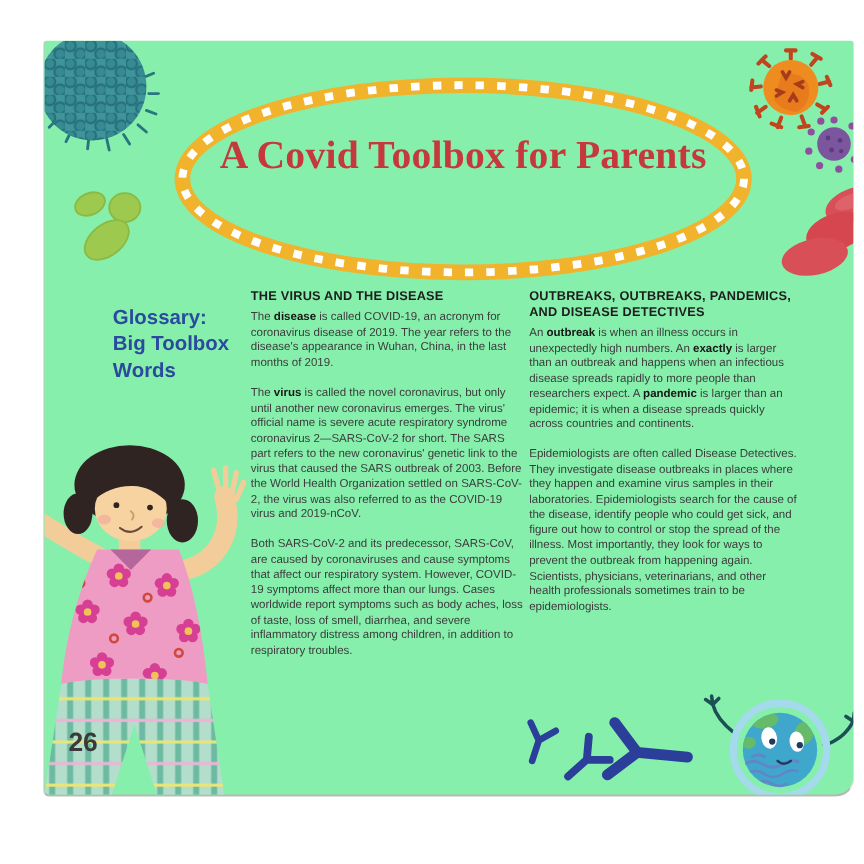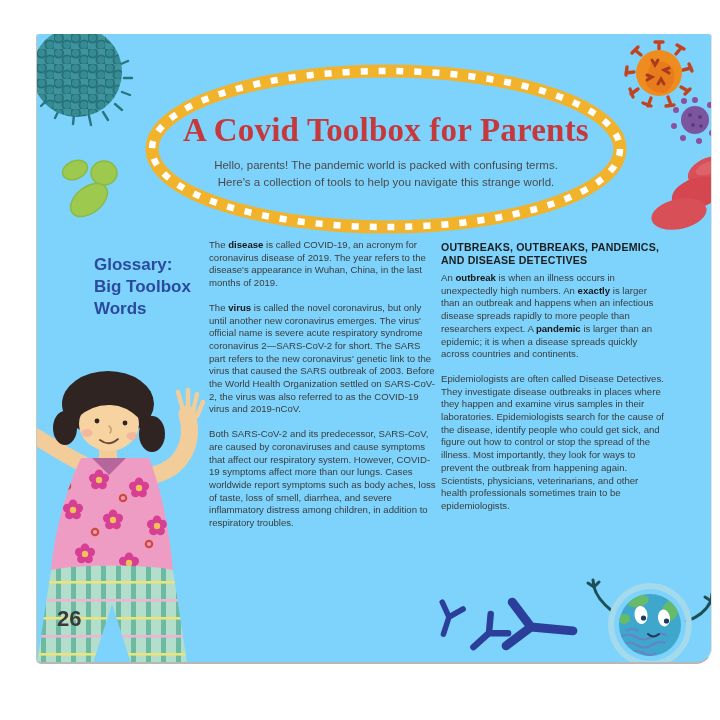--- a/index.html
+++ b/index.html
@@ -4,21 +4,21 @@
 <style>
   * { margin:0; padding:0; box-sizing:border-box; }
   html,body { background:#ffffff; }
   .canvas {
     position:relative; width:720px; height:720px; overflow:hidden;
     background:#ffffff;
     font-family:"Liberation Sans", sans-serif;
   }
   .book-page {
     position:absolute; left:36px; top:34px; width:676px; height:630px;
-    background:#7dd3fc;
+    background:#86efac;
     border-left:1.5px solid #c9c7c4;
     border-bottom:2px solid #b9b7b4;
     border-right:1px solid #e3e1de;
     border-radius:3px 3px 16px 5px;
     overflow:hidden;
   }
   
   .oval-wrap { position:absolute; left:104px; top:26px; width:490px; height:178px; }
   .header-text { position:absolute; left:104px; top:26px; width:490px; text-align:center; }
   .page-title {
@@ -147,33 +147,30 @@
 
     <div class="oval-wrap">
       <svg width="490" height="178" viewBox="0 0 490 178">
         <ellipse cx="245" cy="89" rx="234" ry="78" fill="none" stroke="#f2b32c" stroke-width="13"></ellipse>
         <ellipse cx="245" cy="89" rx="234" ry="78" fill="none" stroke="#ffffff" stroke-width="6.5" stroke-dasharray="7 11"></ellipse>
       </svg>
     </div>
 
     <div class="header-text">
       <div class="page-title">A Covid Toolbox for Parents</div>
-      <div class="page-subtitle">
-        <div>Hello, parents! The pandemic world is packed with confusing terms.</div>
-        <div>Here's a collection of tools to help you navigate this strange world.</div>
-      </div>
     </div>
 
     <div class="glossary">
       <div>Glossary:</div>
       <div>Big Toolbox</div>
       <div>Words</div>
     </div>
 
     <div class="col col-1">
+        <h3 class="heading">THE VIRUS AND THE DISEASE</h3>
         <p class="para">The <strong>disease</strong> is called COVID-19, an acronym for coronavirus disease of 2019. The year refers to the disease's appearance in Wuhan, China, in the last months of 2019.</p>
         <p class="para">The <strong>virus</strong> is called the novel coronavirus, but only until another new coronavirus emerges. The virus' official name is severe acute respiratory syndrome coronavirus 2—SARS-CoV-2 for short. The SARS part refers to the new coronavirus' genetic link to the virus that caused the SARS outbreak of 2003. Before the World Health Organization settled on SARS-CoV-2, the virus was also referred to as the COVID-19 virus and 2019-nCoV.</p>
         <p class="para">Both SARS-CoV-2 and its predecessor, SARS-CoV, are caused by coronaviruses and cause symptoms that affect our respiratory system. However, COVID-19 symptoms affect more than our lungs. Cases worldwide report symptoms such as body aches, loss of taste, loss of smell, diarrhea, and severe inflammatory distress among children, in addition to respiratory troubles.</p>
       </div>
     <div class="col col-2">
         <h3 class="heading">OUTBREAKS, OUTBREAKS, PANDEMICS, AND DISEASE DETECTIVES</h3>
         <p class="para">An <strong>outbreak</strong> is when an illness occurs in unexpectedly high numbers. An <strong>exactly</strong> is larger than an outbreak and happens when an infectious disease spreads rapidly to more people than researchers expect. A <strong>pandemic</strong> is larger than an epidemic; it is when a disease spreads quickly across countries and continents.</p>
         <p class="para">Epidemiologists are often called Disease Detectives. They investigate disease outbreaks in places where they happen and examine virus samples in their laboratories. Epidemiologists search for the cause of the disease, identify people who could get sick, and figure out how to control or stop the spread of the illness. Most importantly, they look for ways to prevent the outbreak from happening again. Scientists, physicians, veterinarians, and other health professionals sometimes train to be epidemiologists.</p>
       </div>
 

